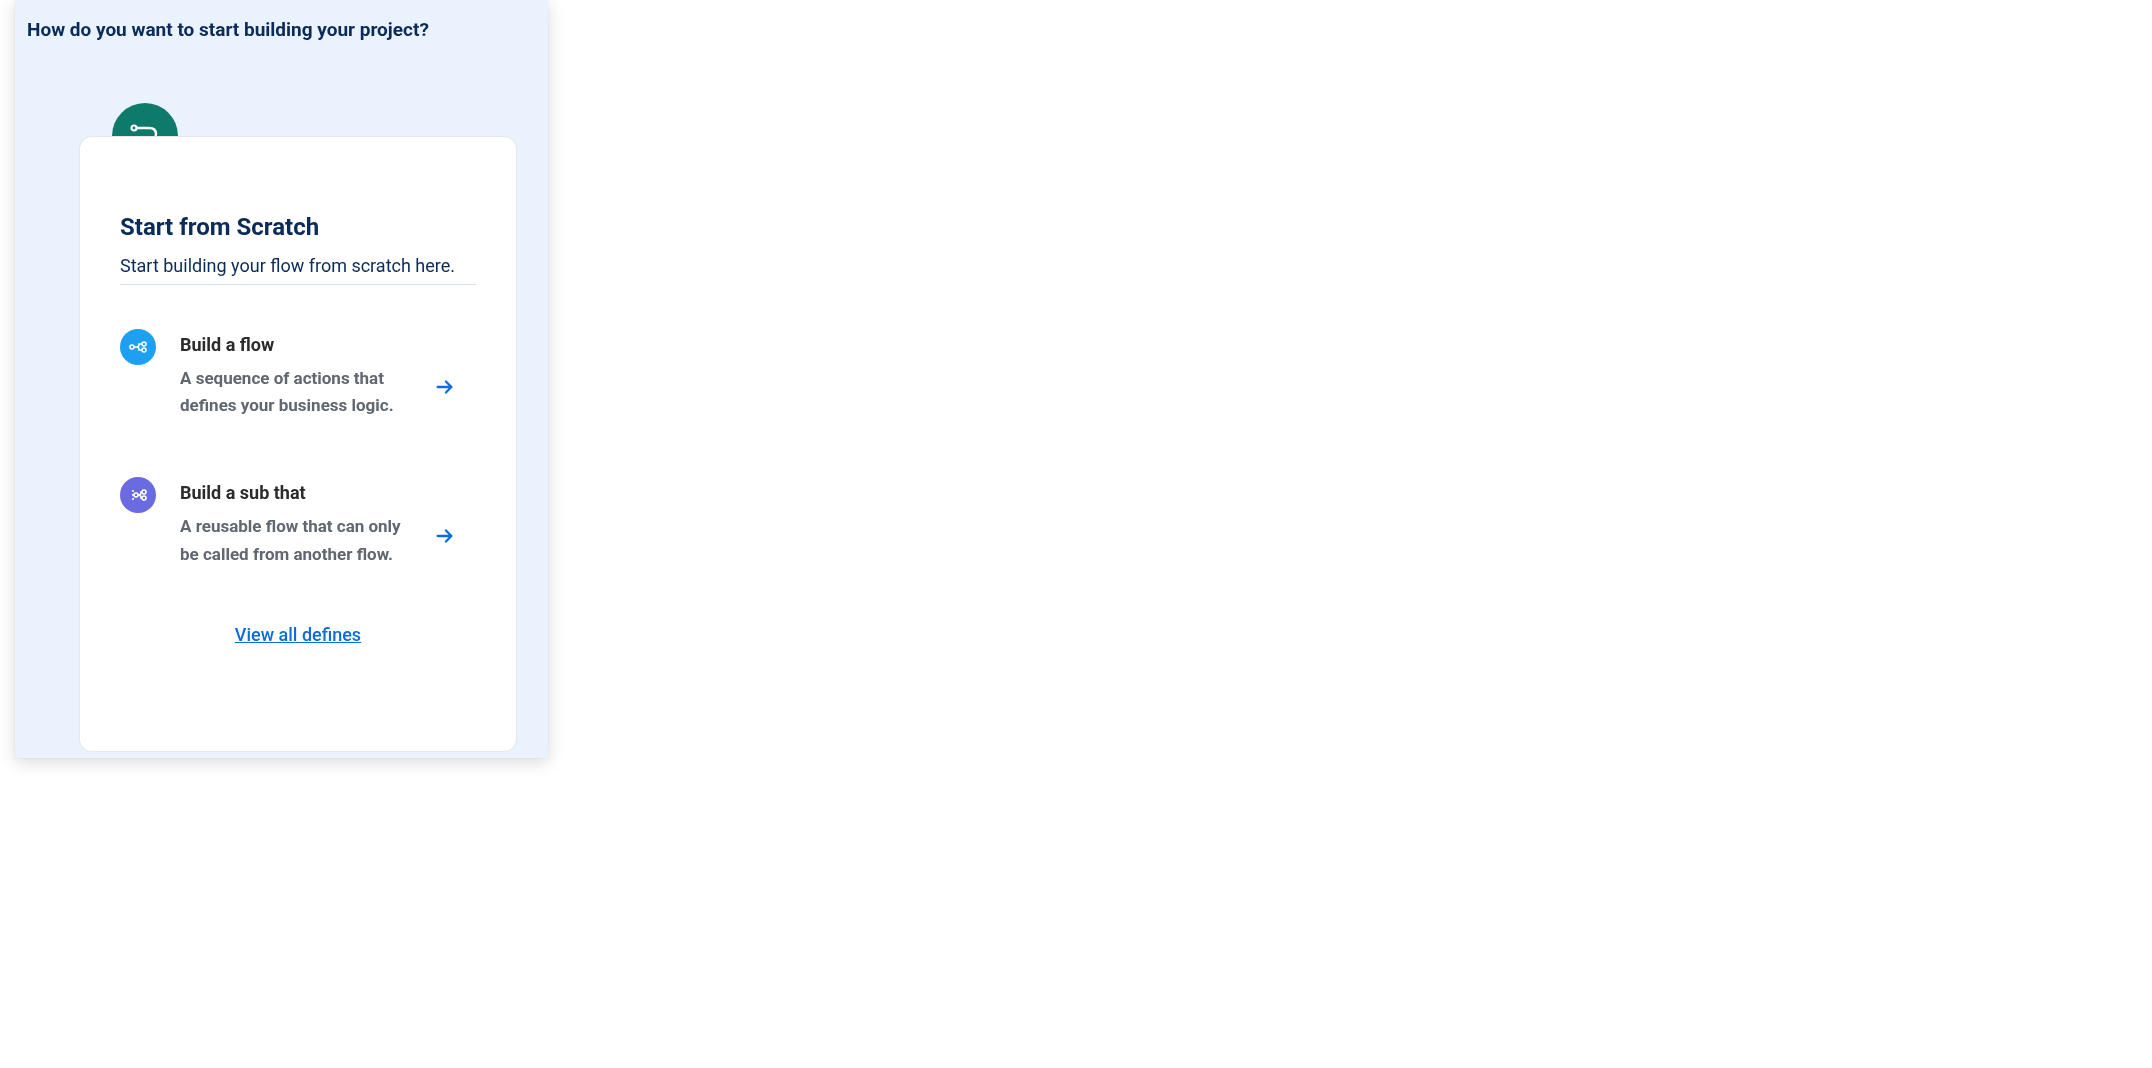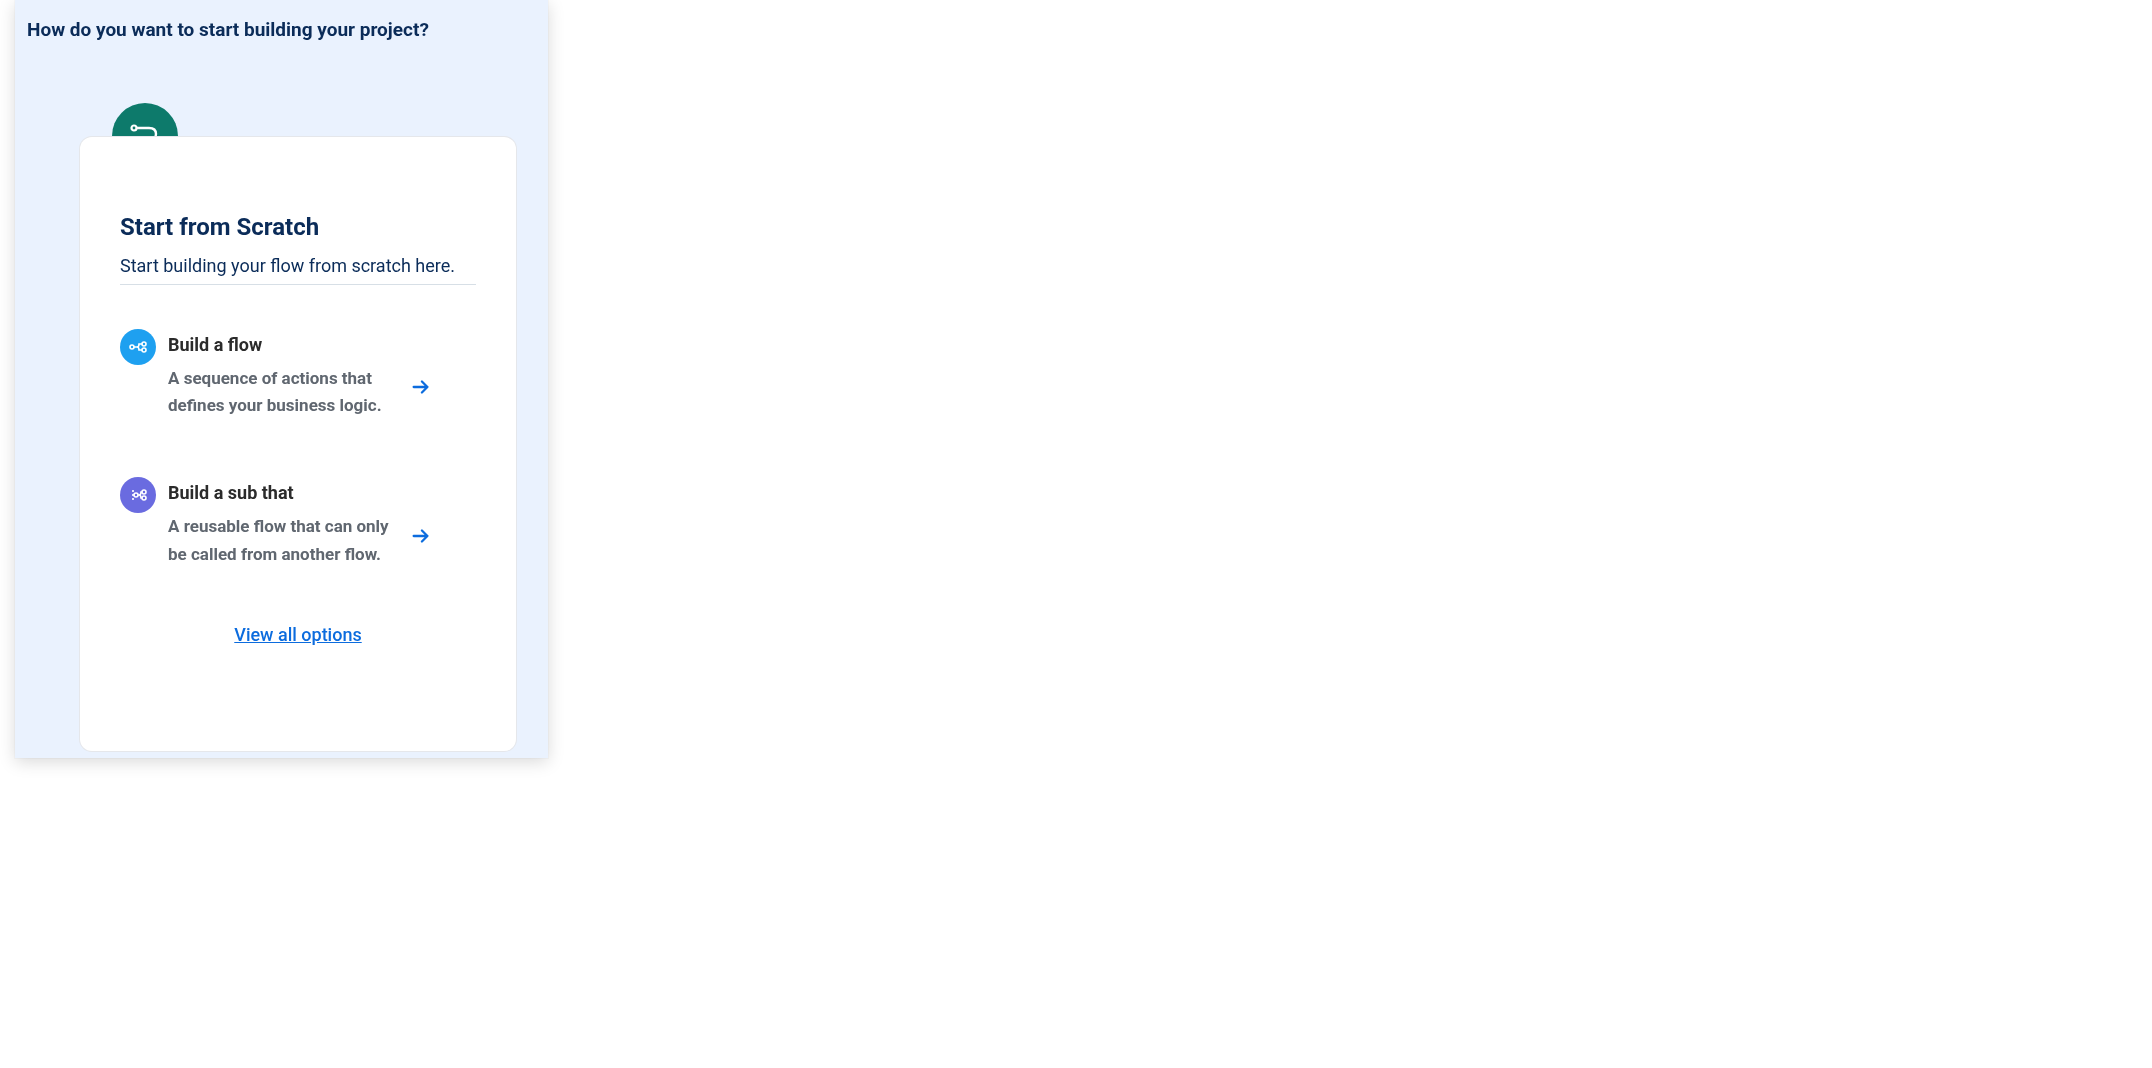--- a/index.html
+++ b/index.html
@@ -64,21 +64,21 @@
       margin-top: 14px;
       padding-bottom: 8px;
       border-bottom: 1px solid #d7dfe6;
     }
     .options {
       margin-top: 30px;
     }
     .option {
       display: flex;
       align-items: flex-start;
-      gap: 12px;
+      gap: 24px;
       padding: 14px 0 14px 0;
       cursor: pointer;
       position: relative;
     }
     .option-icon {
       width: 36px;
       height: 36px;
       border-radius: 50%;
       display: flex;
       align-items: center;
@@ -179,15 +179,15 @@
         </div>
         <div class="option-arrow">
           <svg width="22" height="22" viewBox="0 0 24 24" fill="none">
             <path d="M4 12 H19 M13 6 L19 12 L13 18" stroke="#0c6cde" stroke-width="2.5" stroke-linecap="round" stroke-linejoin="round"></path>
           </svg>
         </div>
       </div>
 
     </div>
 
-    <a class="view-all">View all options</a>
+    <a class="view-all">View all defines</a>
   </div>
 </div>
 
 </body></html>

